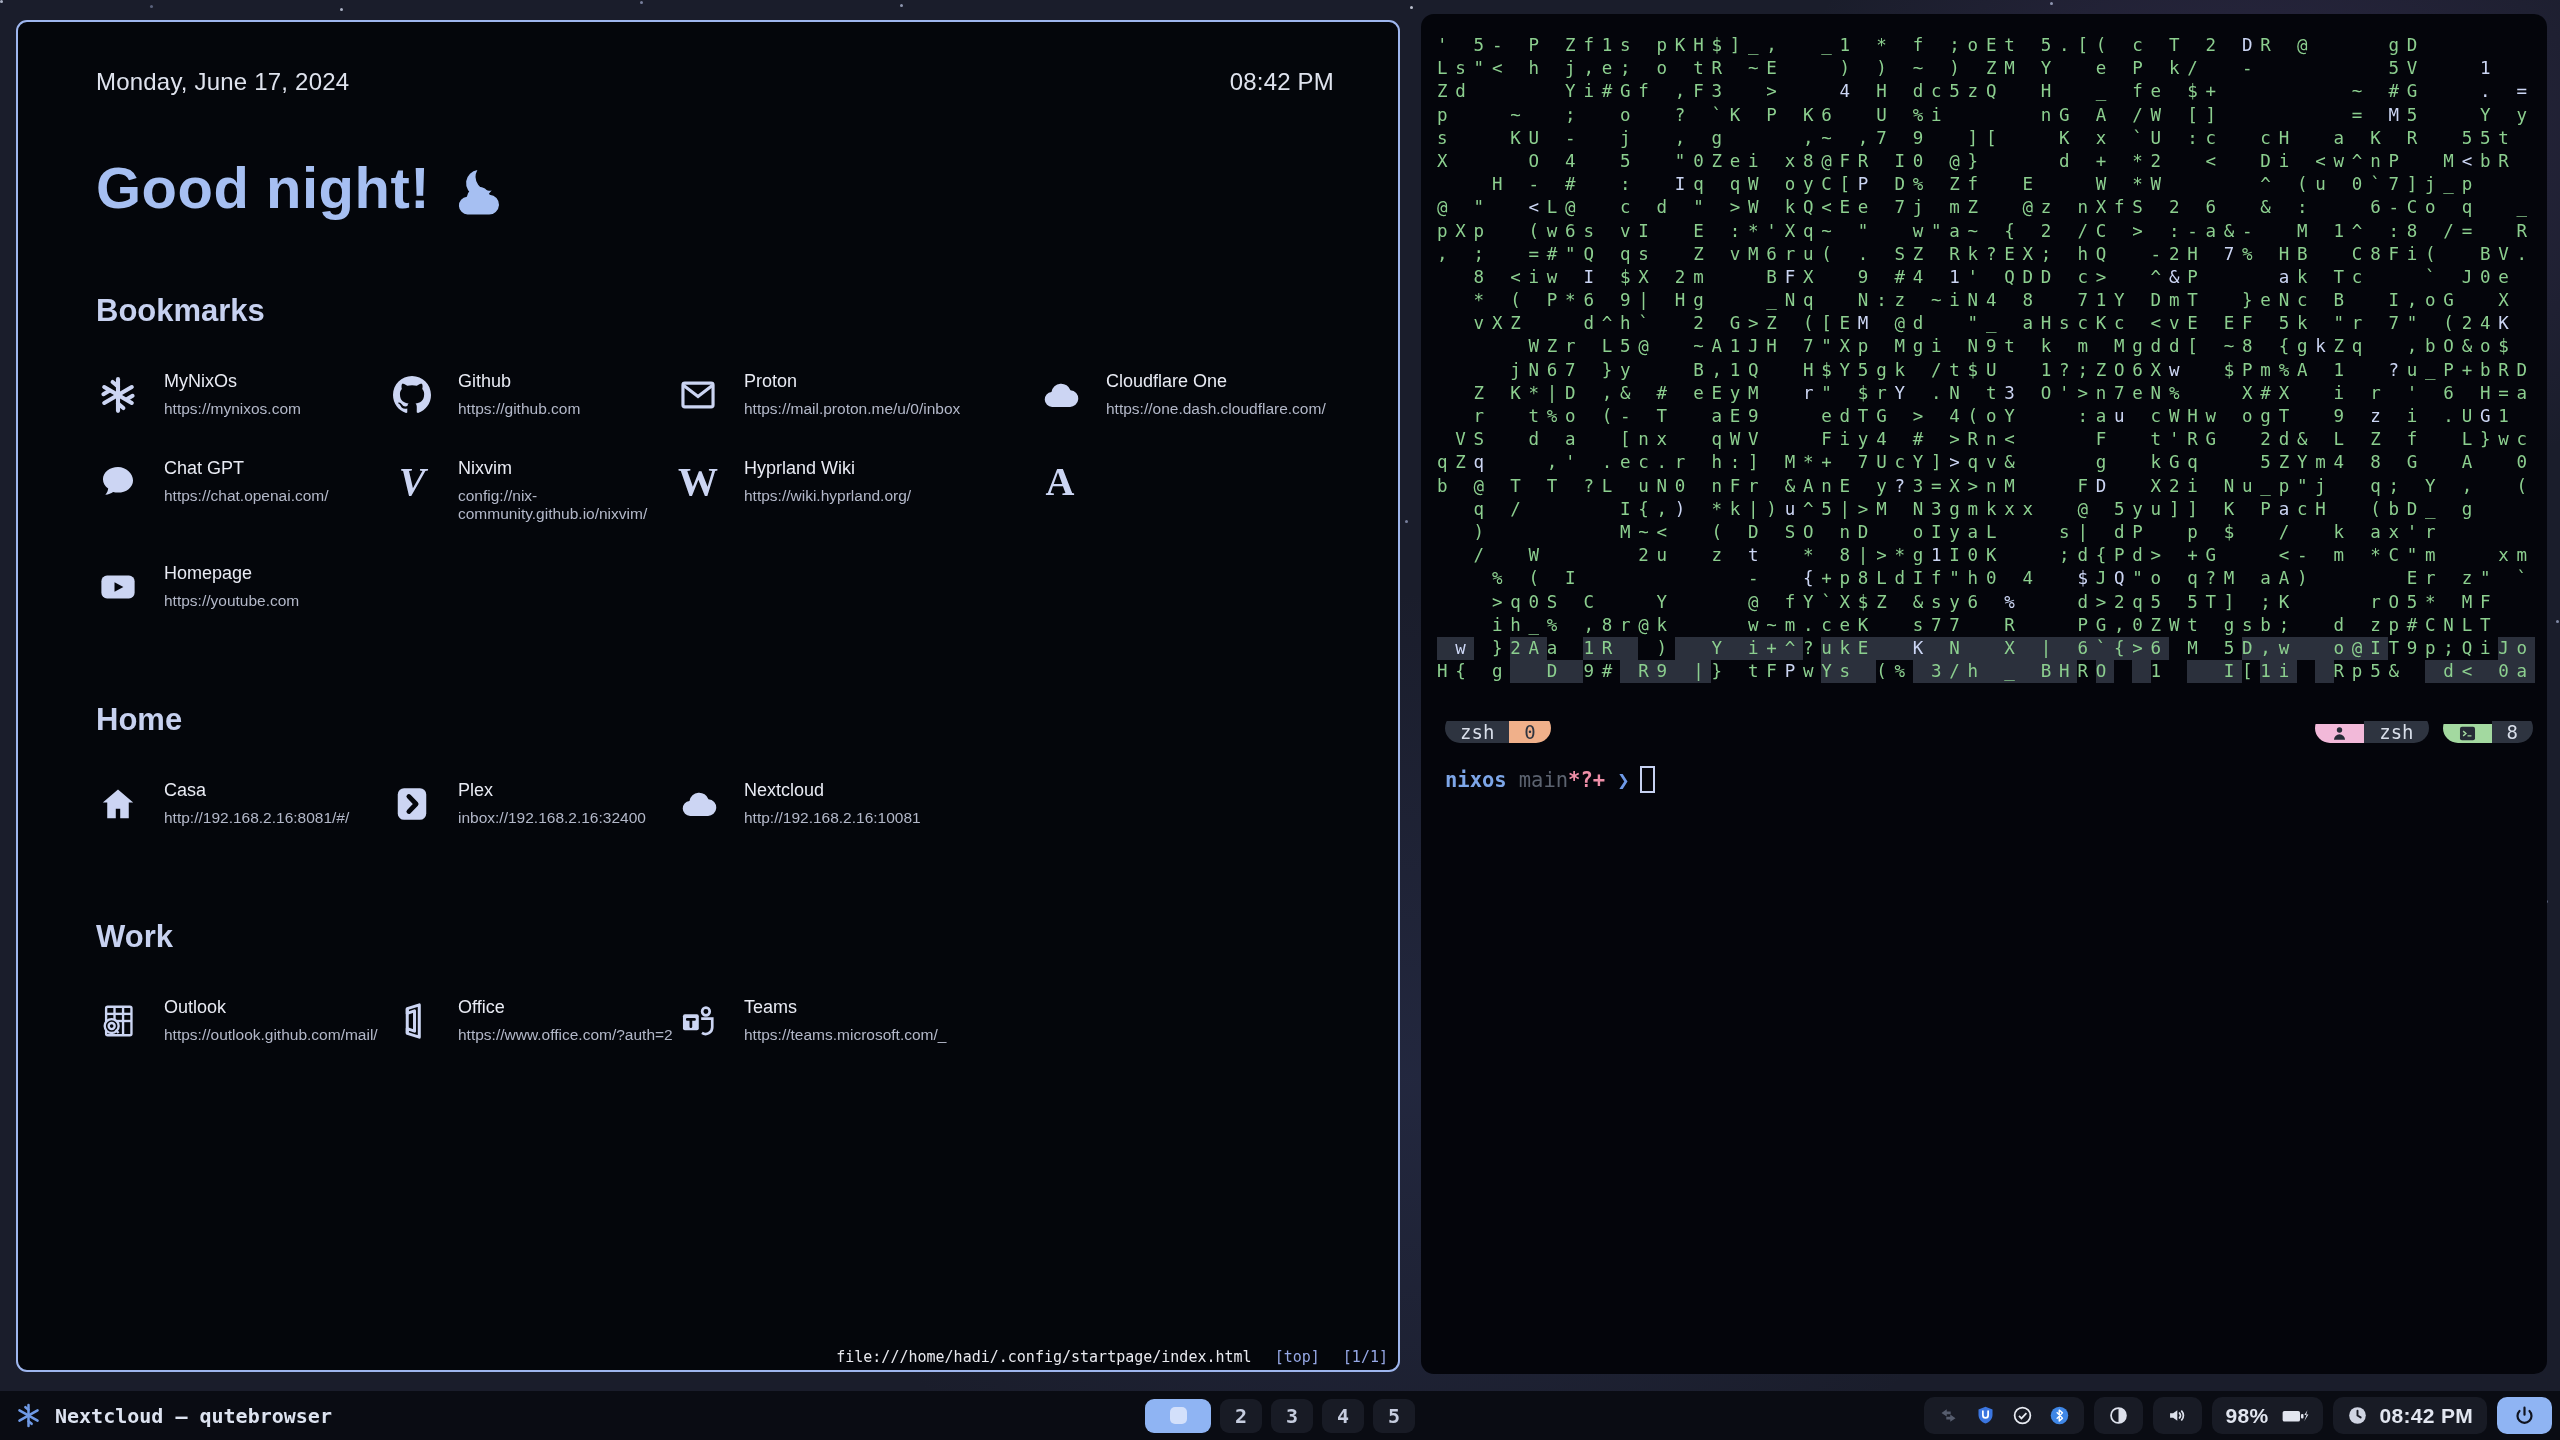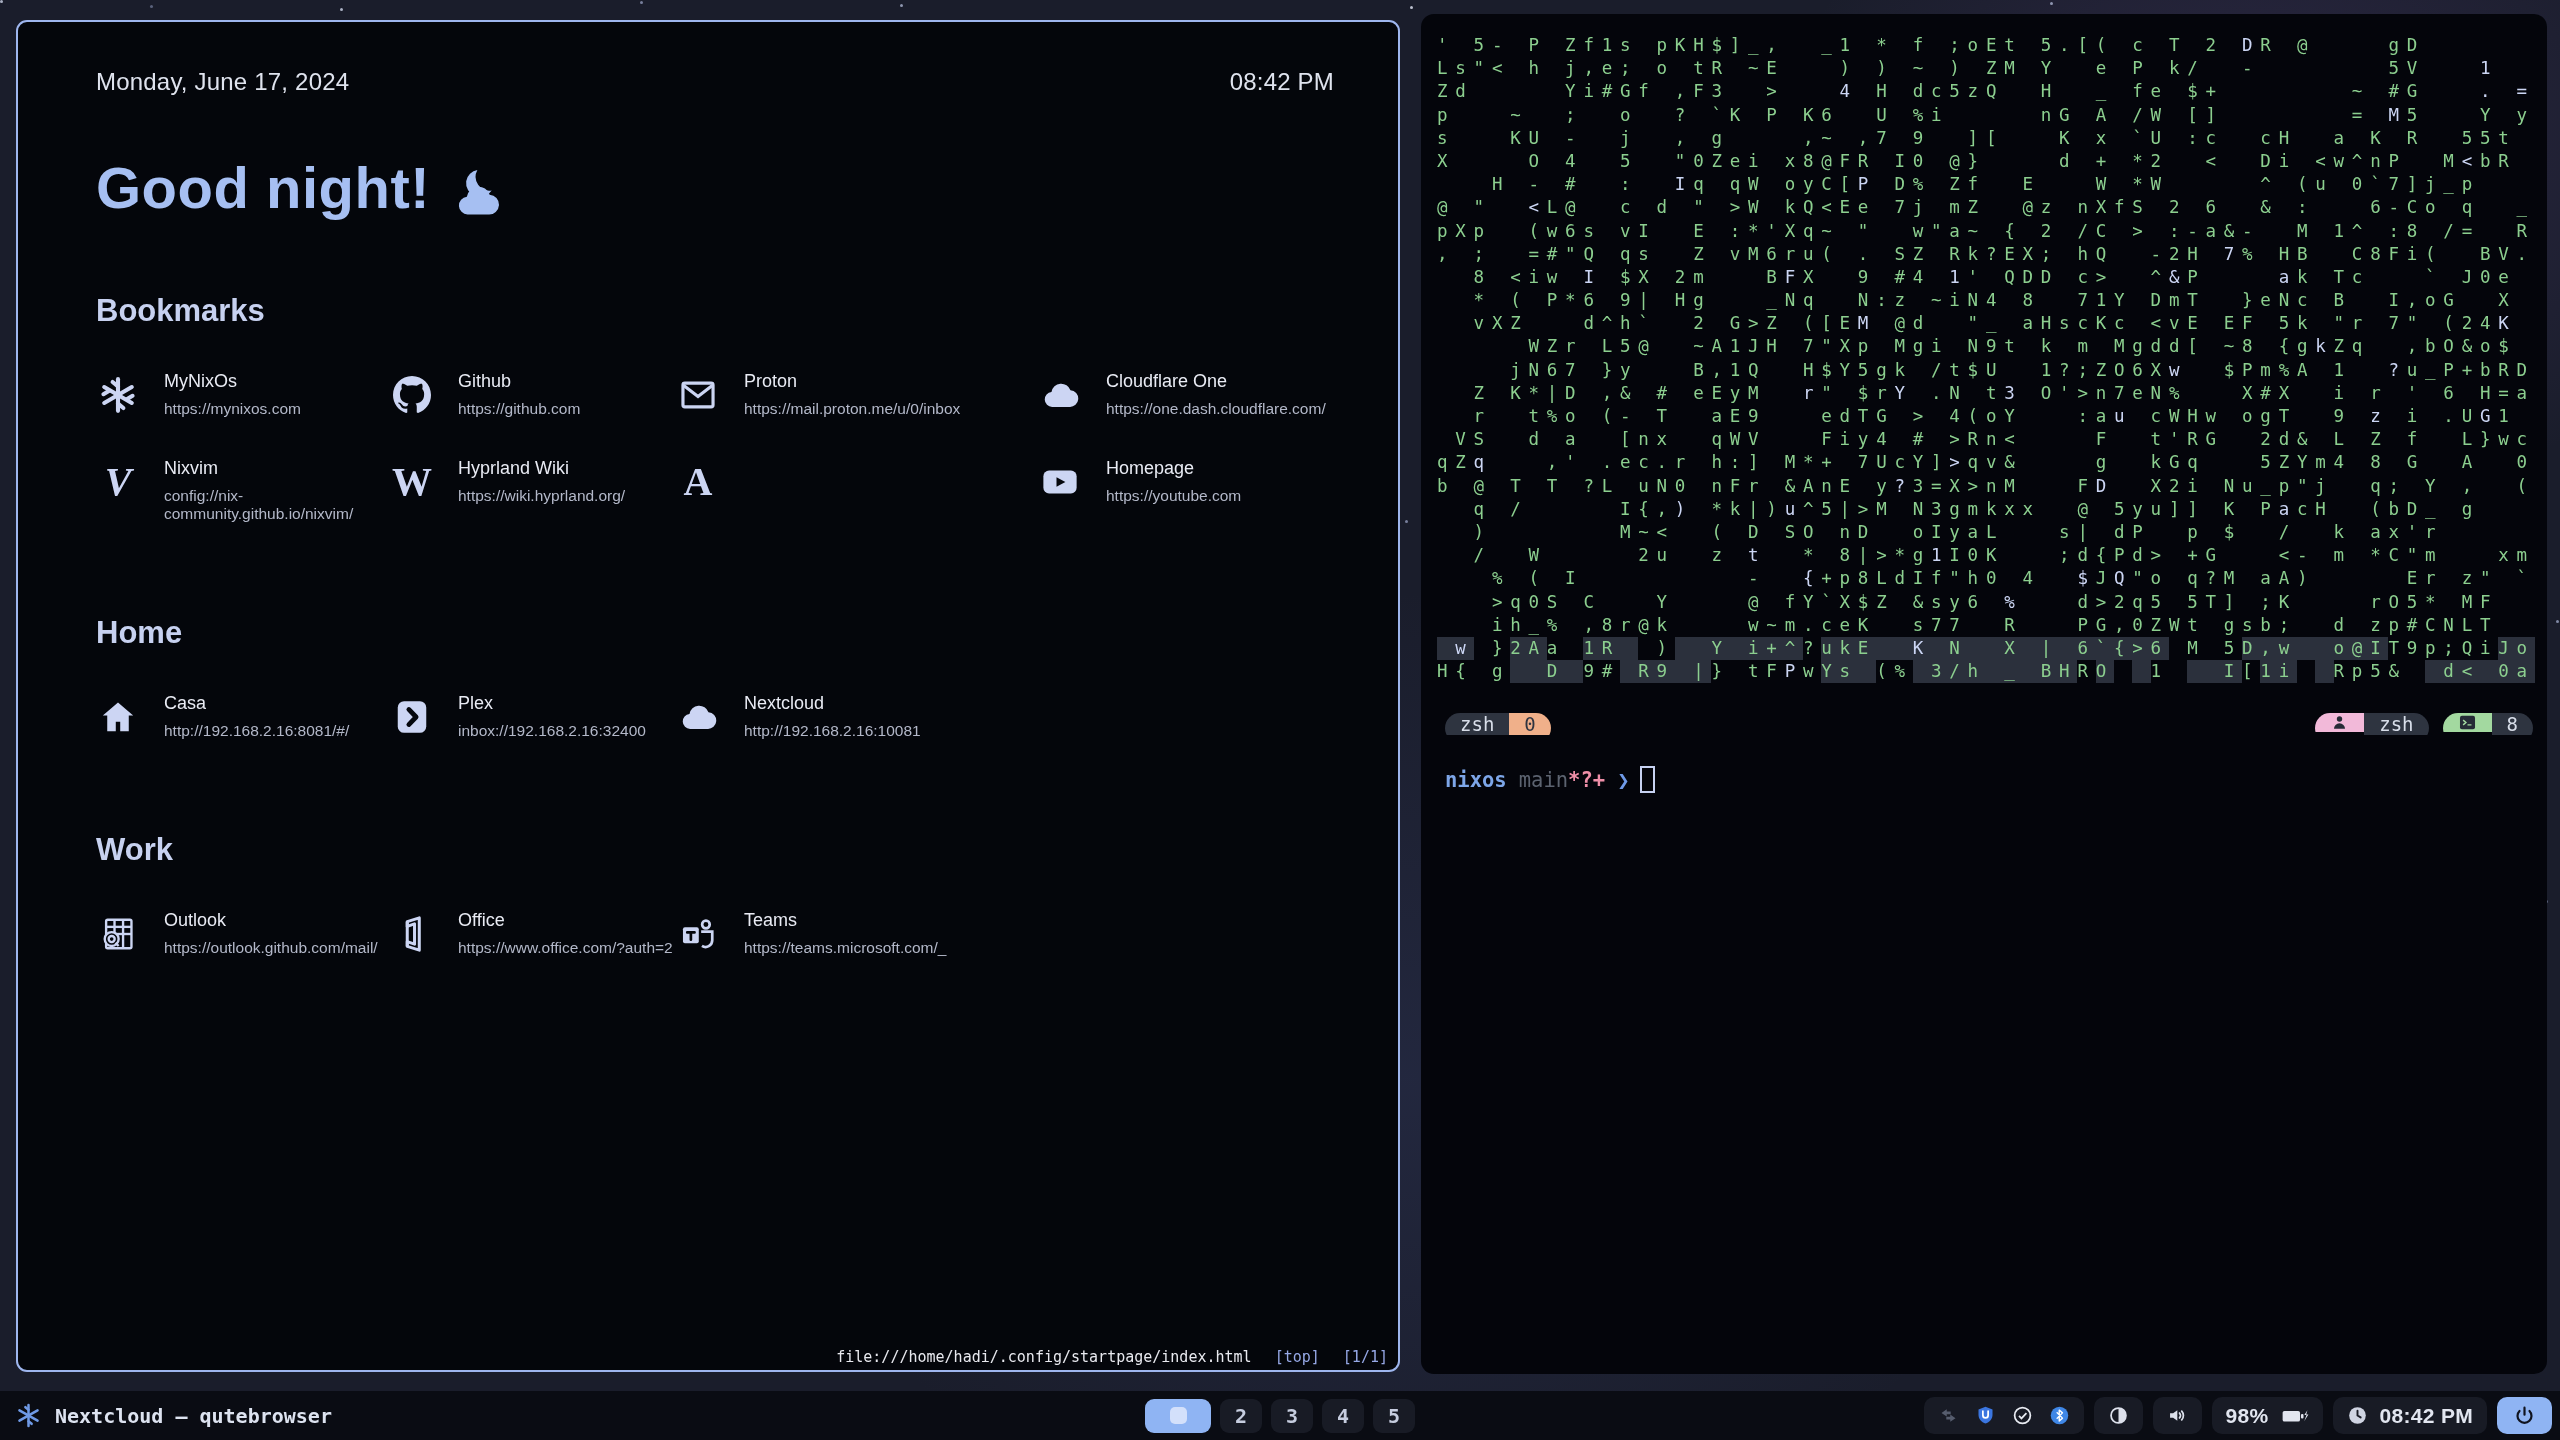--- a/index.html
+++ b/index.html
@@ -48,21 +48,21 @@
   .qb-statusbar .dim { color:#96a8e6; margin-left:14px; }
 
   
   .term-window { position:absolute; left:1421px; top:14px; width:1126px; height:1360px;
     background:#04050b; border-radius:13px; font-family:"DejaVu Sans Mono", monospace; }
   .matrix { position:absolute; left:16px; top:20px; }
   .mrow { display:flex; height:23.2px; }
   .mrow span { display:inline-block; width:18.3px; font-size:17.5px; line-height:23.2px; }
 
   .term-tabbar { position:absolute; left:24px; right:14px; top:698px; height:32px; display:flex; align-items:center; }
-  .pill { display:flex; height:30px; border-radius:16px; overflow:hidden; align-items:flex-start; }
+  .pill { display:flex; height:30px; border-radius:16px; overflow:hidden; align-items:flex-end; }
   .pill .seg { display:flex; align-items:center; padding:0 15px; font-size:19px; }
   .seg-dark { background:#2e3440; color:#d8dee9; }
   .seg-peach { background:#f0b08a; color:#2e3440; }
   .seg-pink { background:#f2b9d9; }
   .seg-green { background:#a3d9a0; }
   .seg-icon { padding:0 12px; }
   .seg-icon svg { width:19px; height:19px; }
   .tab-spacer { flex:1; }
   .term-tabbar .pill + .pill { margin-left:14px; }
 
@@ -160,20 +160,31 @@
                   <path d="M7 19.5a4.7 4.7 0 0 1-.37-9.38 6.2 6.2 0 0 1 12-1.07A5 5 0 0 1 18 19.5z"></path>
                 </svg>
               </span>
               <span>
                 <span class="bname">Cloudflare One</span>
                 <span class="burl">https://one.dash.cloudflare.com/</span>
               </span>
             </a>
             <a class="item">
               <span class="bicon">
+                <svg viewBox="0 0 24 24" fill="currentColor">
+                  <path d="M12 2.5c-5.2 0-9.5 3.4-9.5 7.7 0 2.4 1.3 4.5 3.3 5.9-.1 1.3-.7 2.8-1.8 3.9 2-.1 3.7-.9 4.9-1.7.98.25 2 .4 3.1.4 5.2 0 9.5-3.4 9.5-7.7S17.2 2.5 12 2.5z"></path>
+                </svg>
+              </span>
+              <span>
+                <span class="bname">Chat GPT</span>
+                <span class="burl">https://chat.openai.com/</span>
+              </span>
+            </a>
+            <a class="item">
+              <span class="bicon">
                 <span class="letter-icon" style="font-style:italic">V</span>
               </span>
               <span>
                 <span class="bname">Nixvim</span>
                 <span class="burl">config://nix-community.github.io/nixvim/</span>
               </span>
             </a>
             <a class="item">
               <span class="bicon">
                 <span class="letter-icon">W</span>

